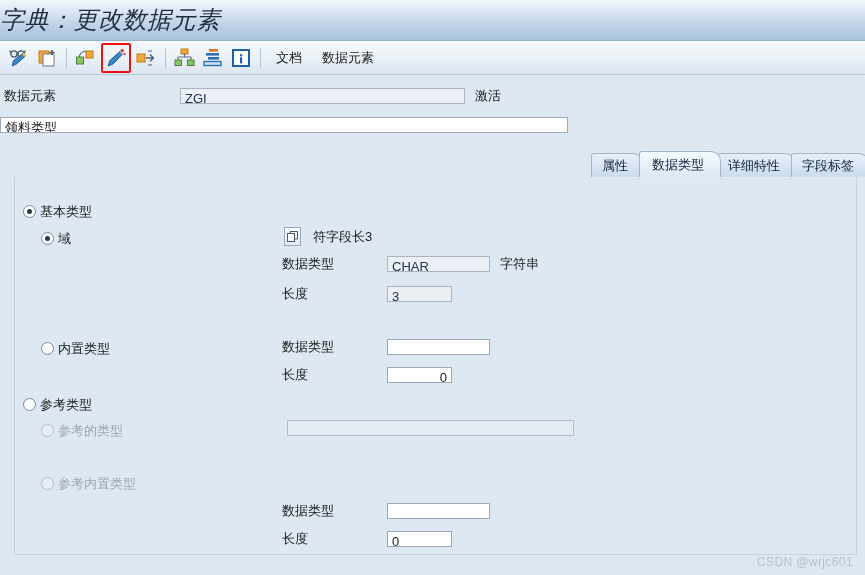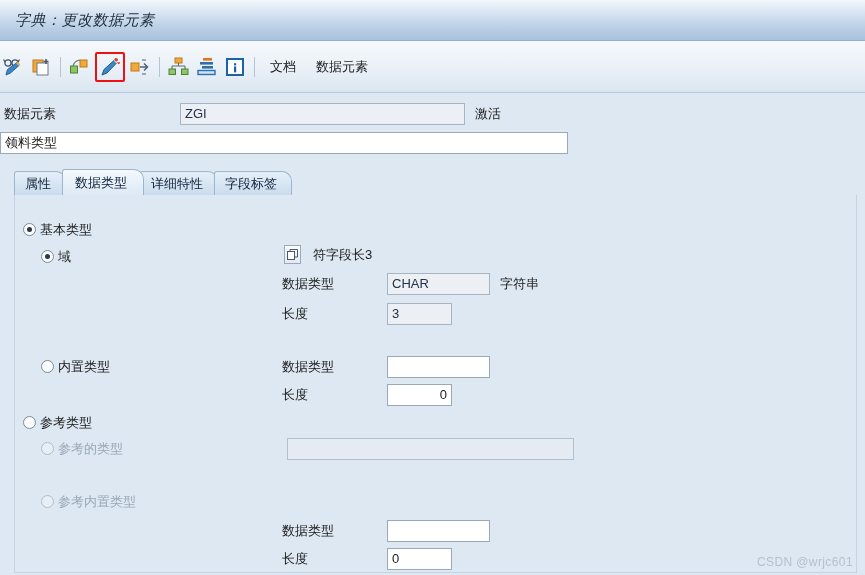--- a/index.html
+++ b/index.html
@@ -22,35 +22,36 @@
     height: 41px;
     background: linear-gradient(to bottom, #f2f7fb 0%, #dfeaf6 22%, #b9cfe5 70%, #a9c3dd 100%);
     border-bottom: 1px solid #93b2cf;
     display: flex;
     align-items: center;
     box-sizing: border-box;
   }
   #title-text {
     font-family: "Liberation Serif", "DejaVu Serif", serif;
     font-style: italic;
-    font-size: 15px;
+    font-size: 24px;
     font-weight: 400;
     color: #1f2d3d;
-    padding-left: 15px;
+    padding-left: 0;
     letter-spacing: 0.5px;
     white-space: nowrap;
   }
 
   
   #toolbar {
-    height: 52px;
+    height: 34px;
     background: linear-gradient(to bottom, #f6f9fc 0%, #e9f0f7 55%, #dbe6f1 100%);
     border-bottom: 1px solid #b7c9dc;
     display: flex;
     align-items: center;
+    padding-left: 6px;
     box-sizing: border-box;
     gap: 2px;
   }
   .tb-btn {
     width: 26px;
     height: 26px;
     display: flex;
     align-items: center;
     justify-content: center;
     box-sizing: border-box;
@@ -87,21 +88,21 @@
   }
   .hdr-label {
     width: 180px;
     padding-left: 4px;
     box-sizing: border-box;
     font-size: 13px;
     white-space: nowrap;
   }
   .fld {
     box-sizing: border-box;
-    height: 22px;
+    height: 16px;
     line-height: 20px;
     padding: 0 4px;
     font-size: 13px;
     border: 1px solid #9aa9ba;
     background: #ffffff;
     font-family: "Liberation Sans", "DejaVu Sans", sans-serif;
     color: #1b1b1b;
     white-space: nowrap;
     overflow: hidden;
   }
@@ -139,20 +140,21 @@
 
   
   #tabstrip {
     margin-top: 6px;
     height: 26px;
     display: flex;
     align-items: flex-end;
     padding-left: 14px;
     box-sizing: border-box;
     position: relative;
+    justify-content: flex-end;
   }
   .tab {
     height: 24px;
     line-height: 24px;
     padding: 0 14px 0 10px;
     margin-right: -4px;
     font-size: 13px;
     white-space: nowrap;
     background: linear-gradient(to bottom, #e6eff8 0%, #cadcee 100%);
     border: 1px solid #9db6cd;

